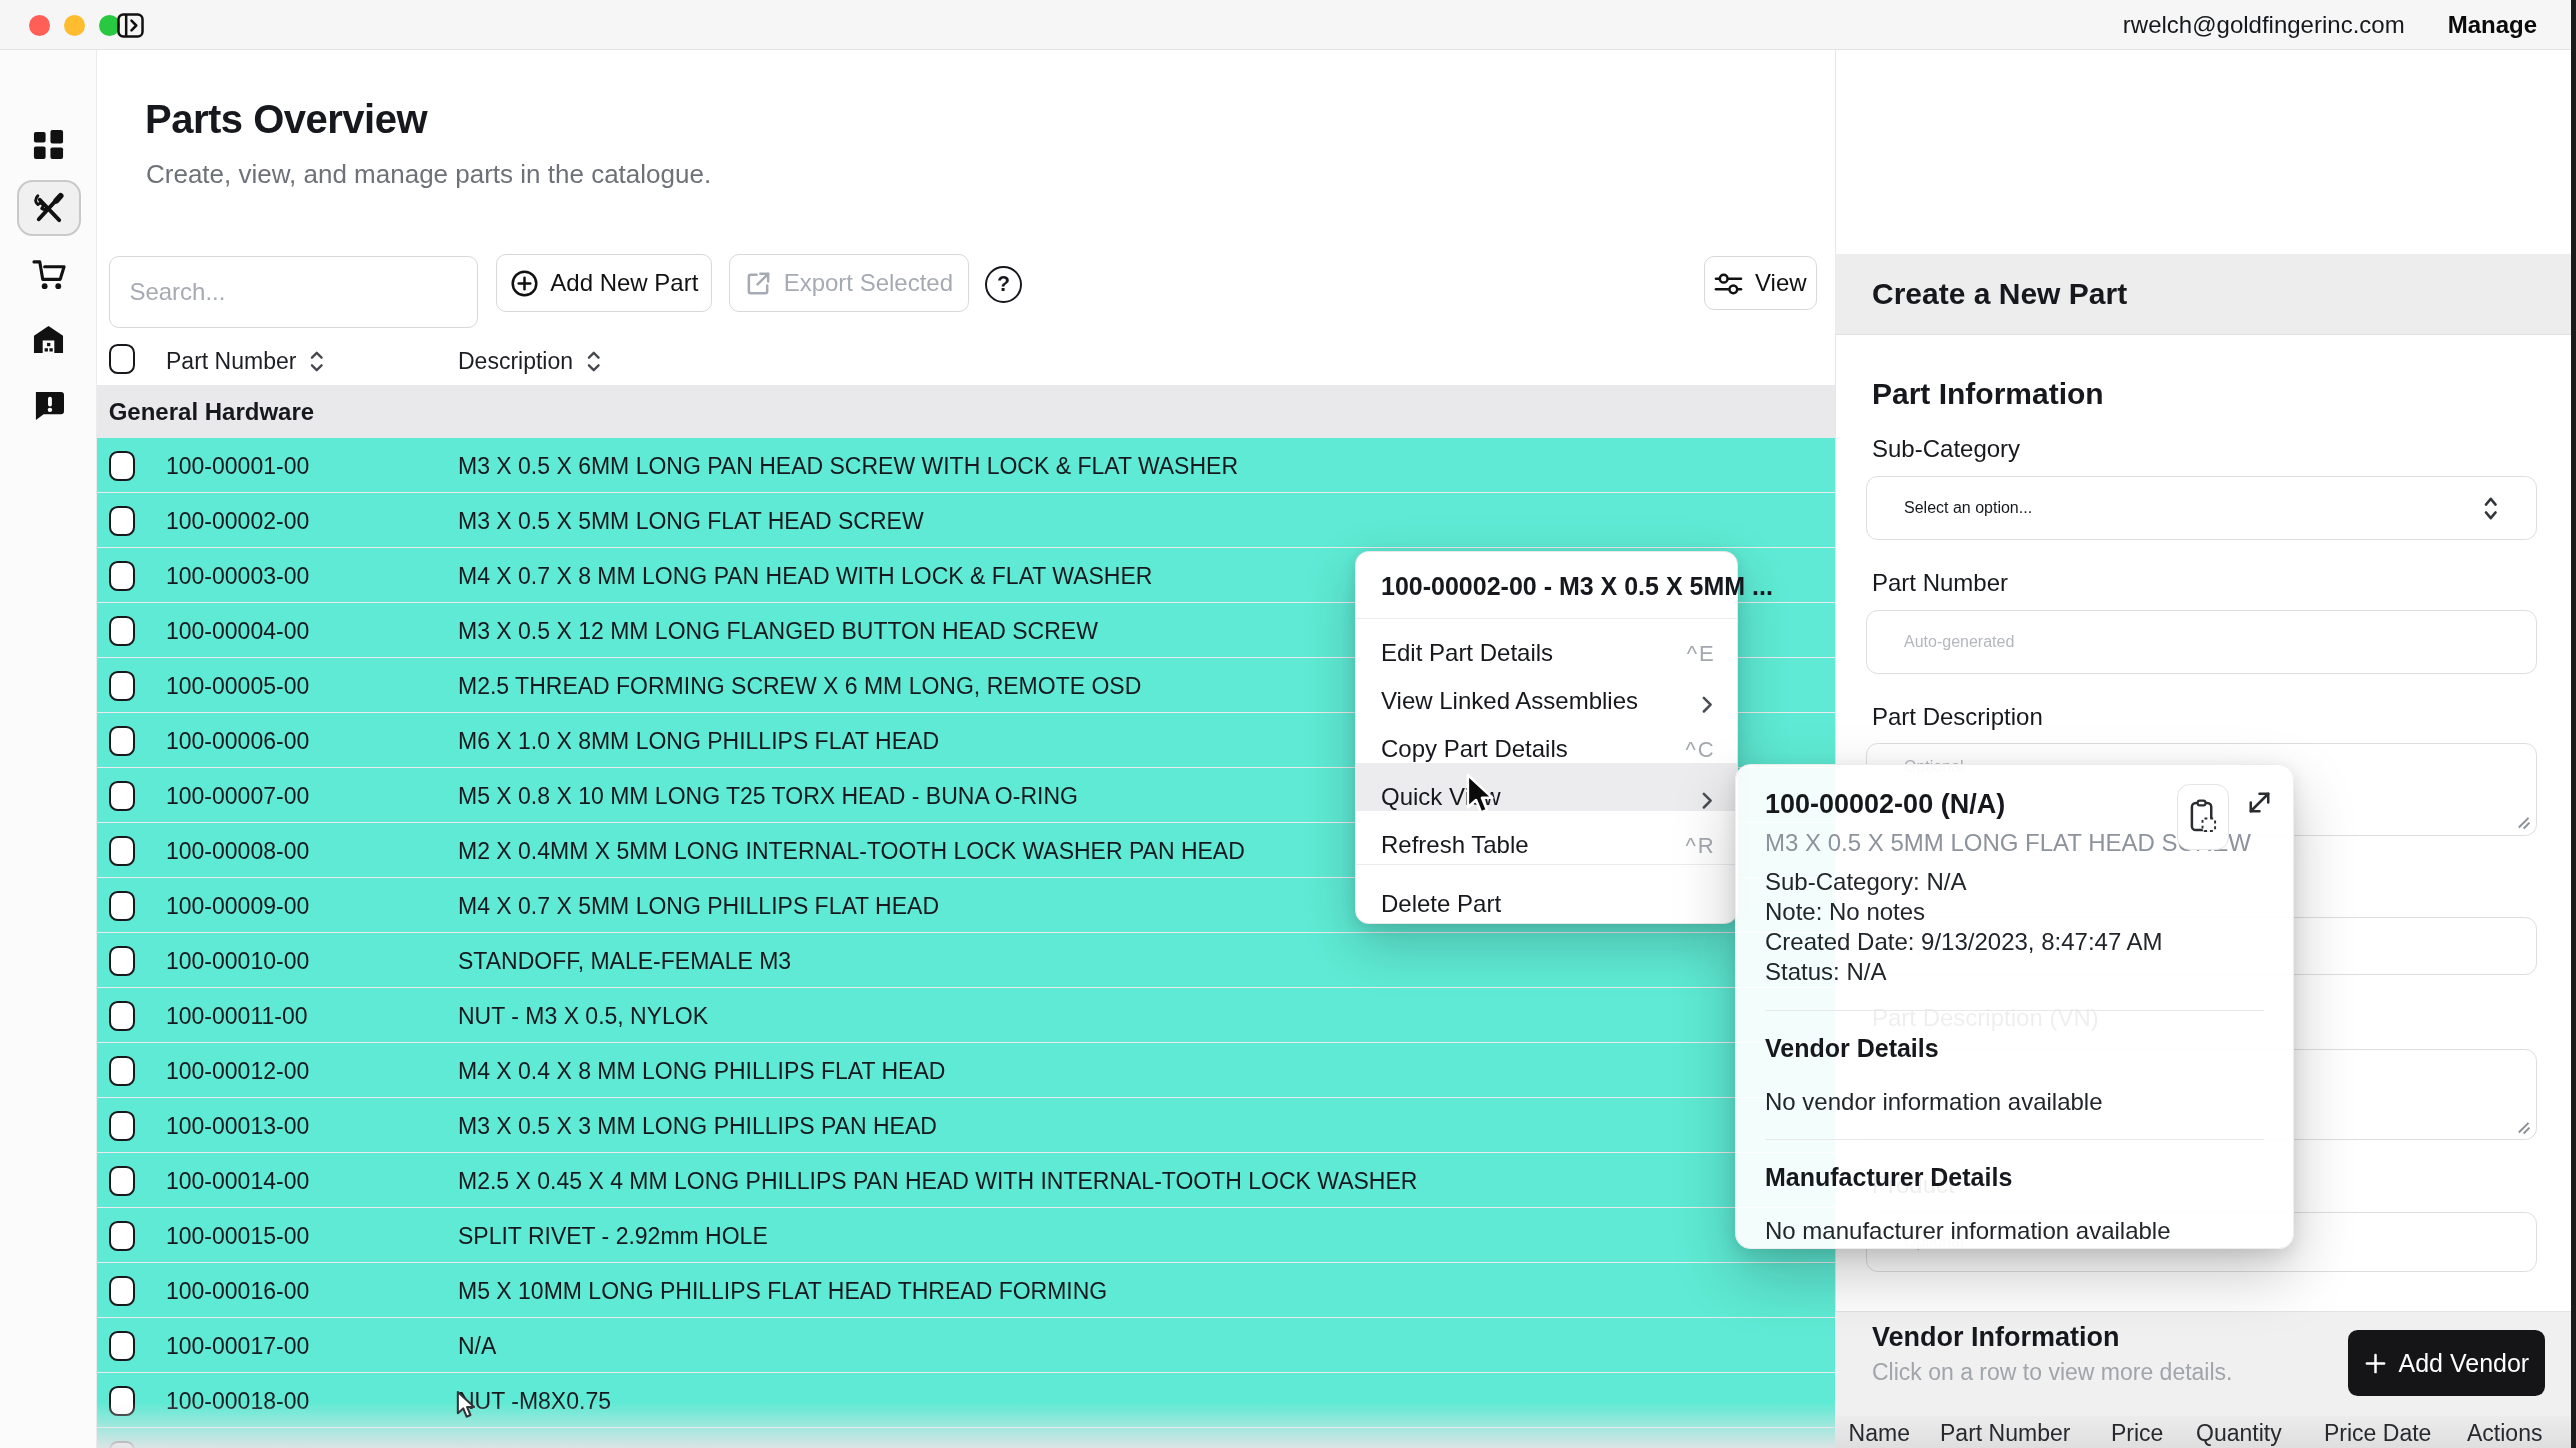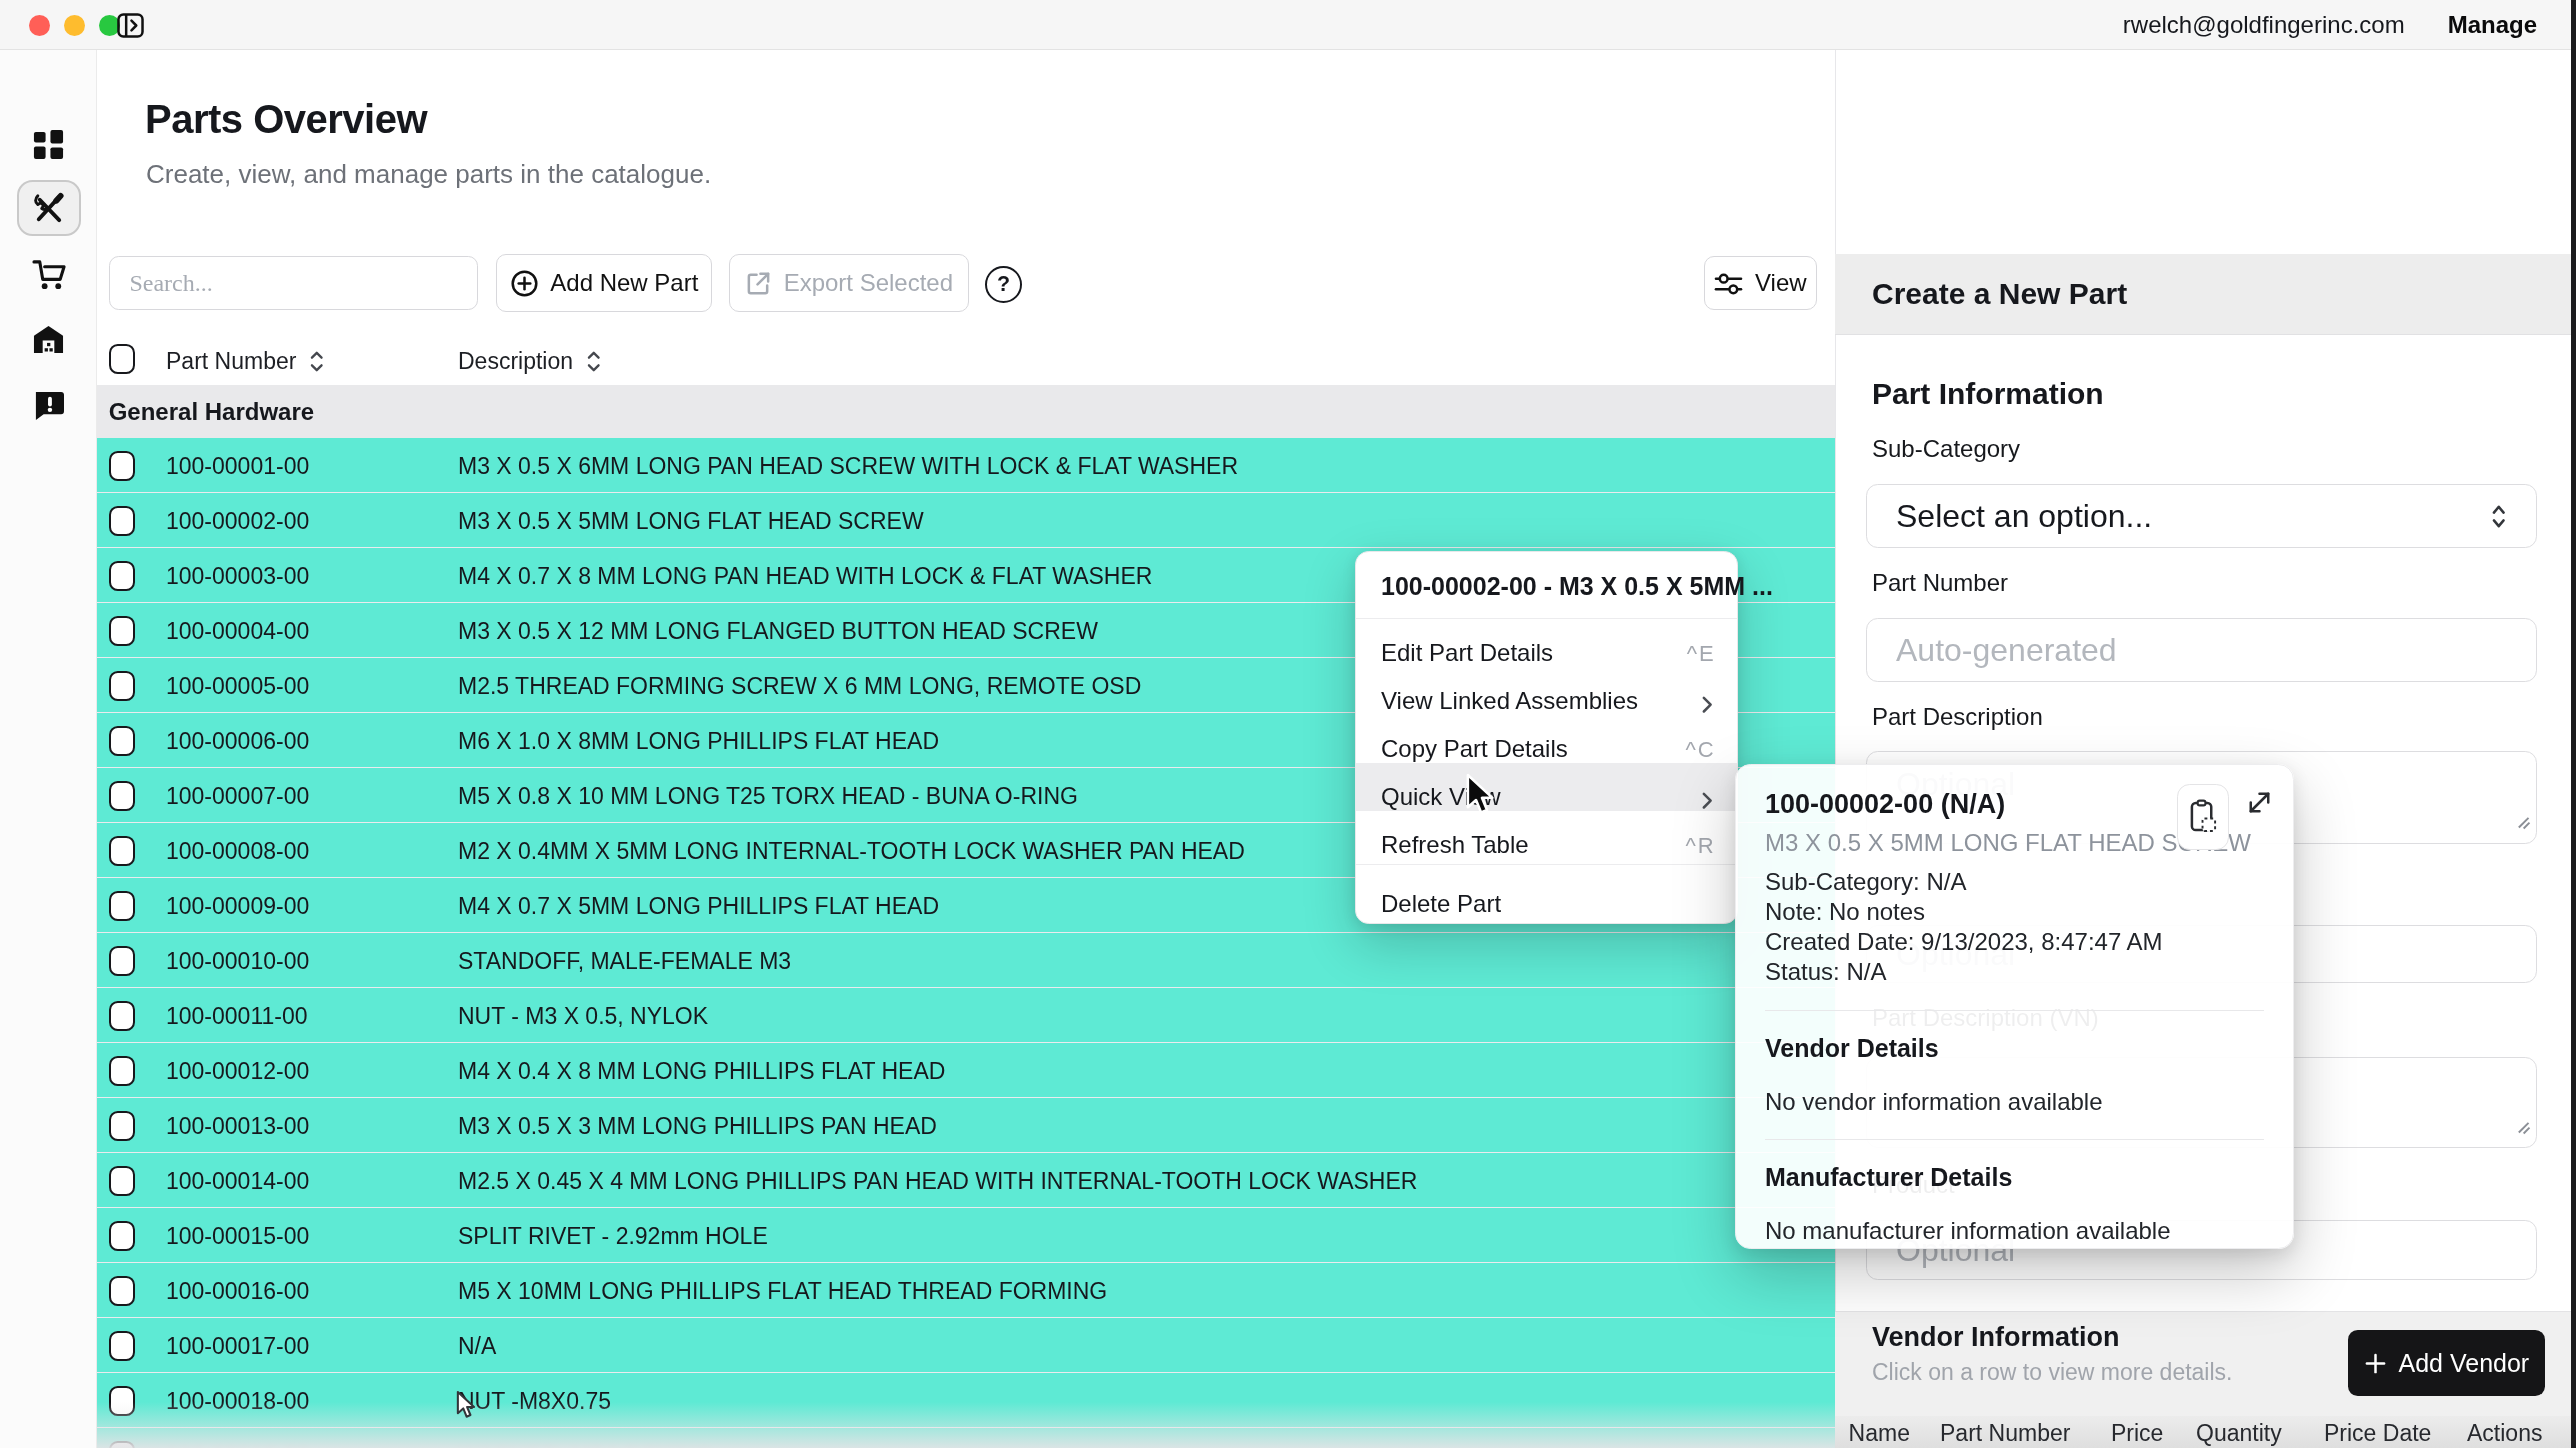--- a/index.html
+++ b/index.html
@@ -19,22 +19,22 @@
   
   .sidebar { left:0; top:50px; width:97px; height:1398px; background:#fbfbfb; border-right:1.9px solid #ebebeb; }
   .side-ic { left:32px; width:33px; height:33px; }
   .side-sel { left:16.5px; top:130px; width:64px; height:56px; border:2.4px solid #c9c9c9; border-radius:15.5px; background:#f0f0f0; }
 
   
   .page-title { left:145px; top:97px; font-size:40px; font-weight:800; letter-spacing:-0.5px; }
   .page-sub { left:146px; top:159px; font-size:26px; color:#6d7178; }
 
   
-  .search { left:109px; top:256px; width:369px; height:54px; border:1.9px solid #d8d8dc; border-radius:9.7px;
-    font-size:24px; padding:0 19.4px; color:#16181d; background:#fff; outline:none; font-family:Liberation Serif, serif; }
+  .search { left:109px; top:256px; width:369px; height:72px; border:1.9px solid #d8d8dc; border-radius:9.7px;
+    font-size:24px; padding:0 19.4px; color:#16181d; background:#fff; outline:none; font-family:Liberation Sans, sans-serif; }
   .search::placeholder { color:#a6abb3; }
   .btn { display:flex; align-items:center; justify-content:center; gap:11.7px; border:1.9px solid #d8d8dc;
     border-radius:10px; background:#fff; font-size:24px; font-weight:500; }
   .btn-add { left:496px; top:254px; width:216px; height:58px; color:#111; }
   .btn-export { left:729px; top:254px; width:240px; height:58px; color:#a6abb3; }
   .btn-view { left:1704px; top:256px; width:113px; height:54px; color:#111; }
   .help-ic { left:985px; top:266px; width:37px; height:37px; border:2.5px solid #16181d; border-radius:50%;
     display:flex; align-items:center; justify-content:center; font-size:21.4px; font-weight:700; color:#16181d; }
 
   
@@ -78,22 +78,22 @@
     border:1.9px solid #e4e4e6; border-radius:12.6px; display:flex; align-items:center; justify-content:center; }
   .qv-expand { position:absolute; right:17.5px; top:21.4px; width:33px; height:33px; }
 
   
   .panel { left:1835px; top:50px; width:737px; height:1398px; background:#fff; border-left:1.9px solid #e7e7ea; }
   .panel-head { left:1835px; top:254px; width:737px; height:81px; background:#ededed; border-bottom:1.9px solid #e1e1e3;
     display:flex; align-items:center; }
   .panel-head span { margin-left:37px; font-size:30px; font-weight:700; }
   .sec-title { left:1872px; top:377px; font-size:30px; font-weight:700; }
   .f-label { font-size:24px; font-weight:500; color:#17191d; }
-  .input, .select, .textarea { background:#fff; border:1.9px solid #dddde0; border-radius:11.7px; font-size:32px;
-    font-family:inherit; color:#16181d; padding:0 29px; outline:none;margin-top:8px; }
+  .input, .select, .textarea { background:#fff; border:1.9px solid #dddde0; border-radius:11.7px; font-size:16px;
+    font-family:inherit; color:#16181d; padding:0 37px; outline:none; }
   .input::placeholder, .textarea::placeholder { color:#b3b7bd; }
   .select { display:flex; align-items:center; justify-content:space-between; }
   .textarea { resize:none; padding-top:13.6px; }
   .rs-handle { position:absolute; width:19.4px; height:19.4px; }
   .band { left:1835px; top:1311px; width:737px; height:105px; background:#f0f0f0; border-top:1.9px solid #e3e3e5; }
   .band-title { left:1872px; top:1322px; font-size:27px; font-weight:700; }
   .band-sub { left:1872px; top:1359px; font-size:23px; color:#a0a4ab; }
   .btn-vendor { left:2348px; top:1330px; width:197px; height:66px; background:#151517; border-radius:9.7px;
     display:flex; align-items:center; justify-content:center; gap:11.7px; color:#fff; font-size:25px; font-weight:500; }
   .vcols { left:1835px; top:1416px; width:737px; height:33px; background:linear-gradient(#ececec,#dedede); }

